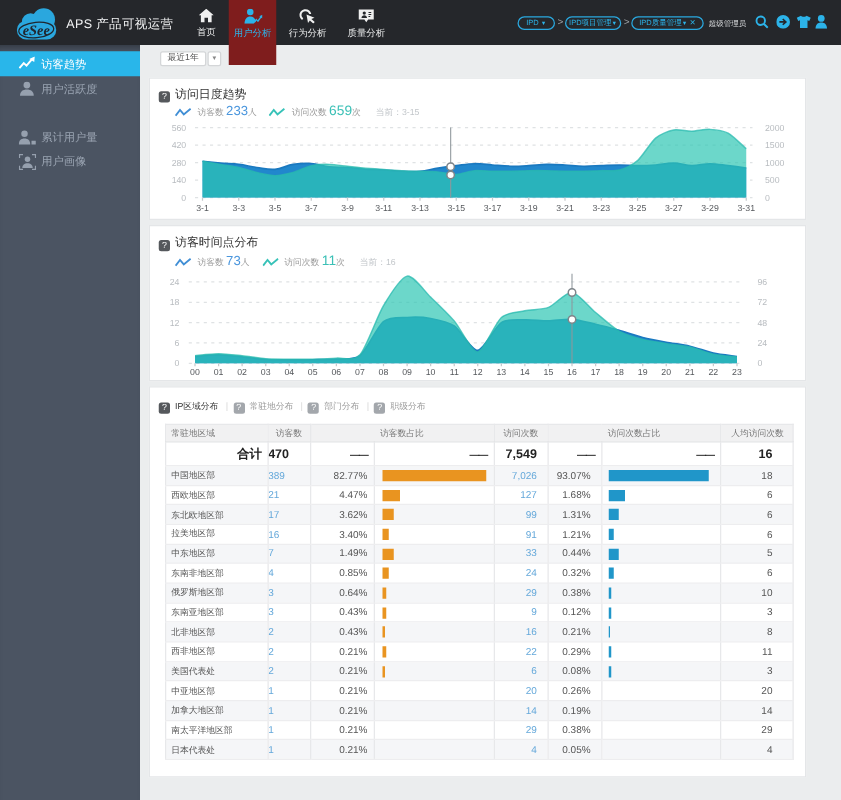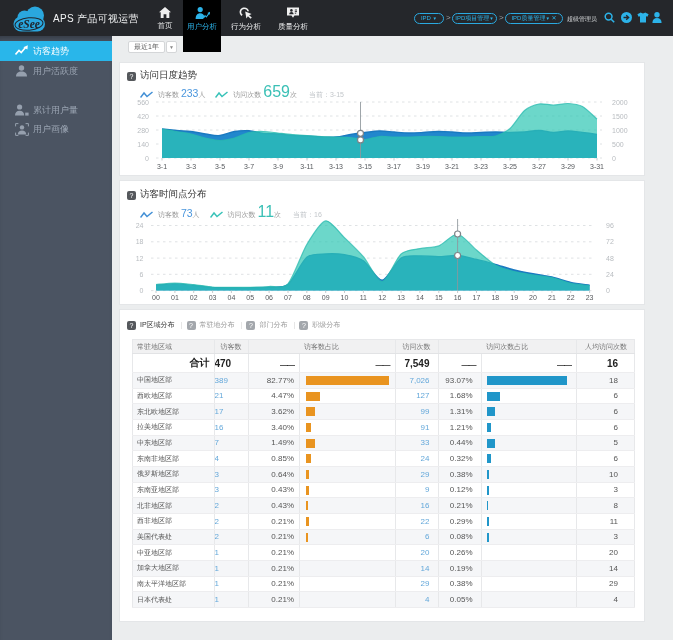--- a/index.html
+++ b/index.html
@@ -5,21 +5,21 @@
 *{margin:0;padding:0;box-sizing:border-box}
 html,body{width:673px;height:640px;overflow:hidden}
 body{font-family:"Liberation Sans",sans-serif;background:#ebedee;position:relative}
 
 .topbar{position:absolute;left:0;top:0;width:673px;height:36px;background:#25272b}
 .logo{position:absolute;left:11px;top:4px}
 .brand{position:absolute;left:53px;top:12px;color:#f2f3f4;font-size:10px;letter-spacing:0.3px;white-space:nowrap}
 .nav{position:absolute;top:0;height:52px;text-align:center;color:#e8e9ea}
 .nav .nlab{font-size:7.5px;display:block;margin-top:2.5px}
 .nav .nico{display:block;margin:7px auto 0}
-.nav.active{background:#000000;color:#2cb3e9}
+.nav.active{background:#7f1d1d;color:#2cb3e9}
 
 .pill{position:absolute;top:12.5px;height:11px;border:1px solid #2aa9e0;border-radius:6px;color:#2cb3e9;font-size:6px;line-height:9px;padding:0;text-align:center;white-space:nowrap}
 .crumbsep{position:absolute;top:13px;color:#9ea2a6;font-size:8px}
 .uname{position:absolute;top:14.5px;color:#d8dadc;font-size:6px}
 .tico{position:absolute;top:12px}
 
 .sidebar{position:absolute;left:0;top:36px;width:112px;height:604px;background:#4b5462;box-shadow:inset 0 6px 6px -4px rgba(0,0,0,.35)}
 .sitem{position:absolute;left:0;width:112px;height:20px;color:#9aa4b2;font-size:9px;line-height:20px}
 .sitem .stxt{position:absolute;left:33px;top:0}
 .sitem svg{position:absolute;left:15px;top:4px}
@@ -29,21 +29,21 @@
 .btn2{position:absolute;left:166px;top:41px;width:11px;height:12px;background:#fff;border:1px solid #d4d6d8;border-radius:2px;font-size:5px;color:#888;text-align:center;line-height:11px}
 .panel{position:absolute;left:119px;width:526px;background:#fff;border:1px solid #e4e6e8}
 .p1{top:62px;height:114px}
 .p2{top:180px;height:125px}
 .p3{top:309px;height:313px}
 .ptitle{position:absolute;left:7px;top:6px;font-size:9.5px;color:#333;white-space:nowrap}
 .qico{display:inline-block;width:9px;height:9px;background:#55585c;border-radius:2px;color:#fff;font-size:7px;line-height:9px;text-align:center;vertical-align:-1px;margin-right:4px}
 .qico.g{background:#a3a7ac}
 .legend{position:absolute;left:20px;top:20px;height:14px;font-size:7px;color:#999;white-space:nowrap}
 .legend .num-b{color:#4a96dd;font-size:10.5px}
-.legend .num-t{color:#3bc0b6;font-size:16px}
+.legend .num-t{color:#3bc0b6;font-size:11px}
 .legend .cur{color:#c2c6ca;margin-left:10px}
 .legend svg{vertical-align:-2px;margin-right:3px}
 .chart{position:absolute;left:0;top:0}
 .gl{stroke:#dfe2e4;stroke-width:1;stroke-dasharray:2.5,3.5}
 .yl{fill:#b8bcc0;font-size:7px;font-family:"Liberation Sans",sans-serif}
 .xl{fill:#55585c;font-size:7px;font-family:"Liberation Sans",sans-serif}
 
 .tabs{position:absolute;left:7px;top:10px;font-size:7px;color:#999;white-space:nowrap}
 .tabs .t1{color:#333}
 .tabs .sep{color:#d8d8d8;margin:0 4px;font-size:7.5px}

